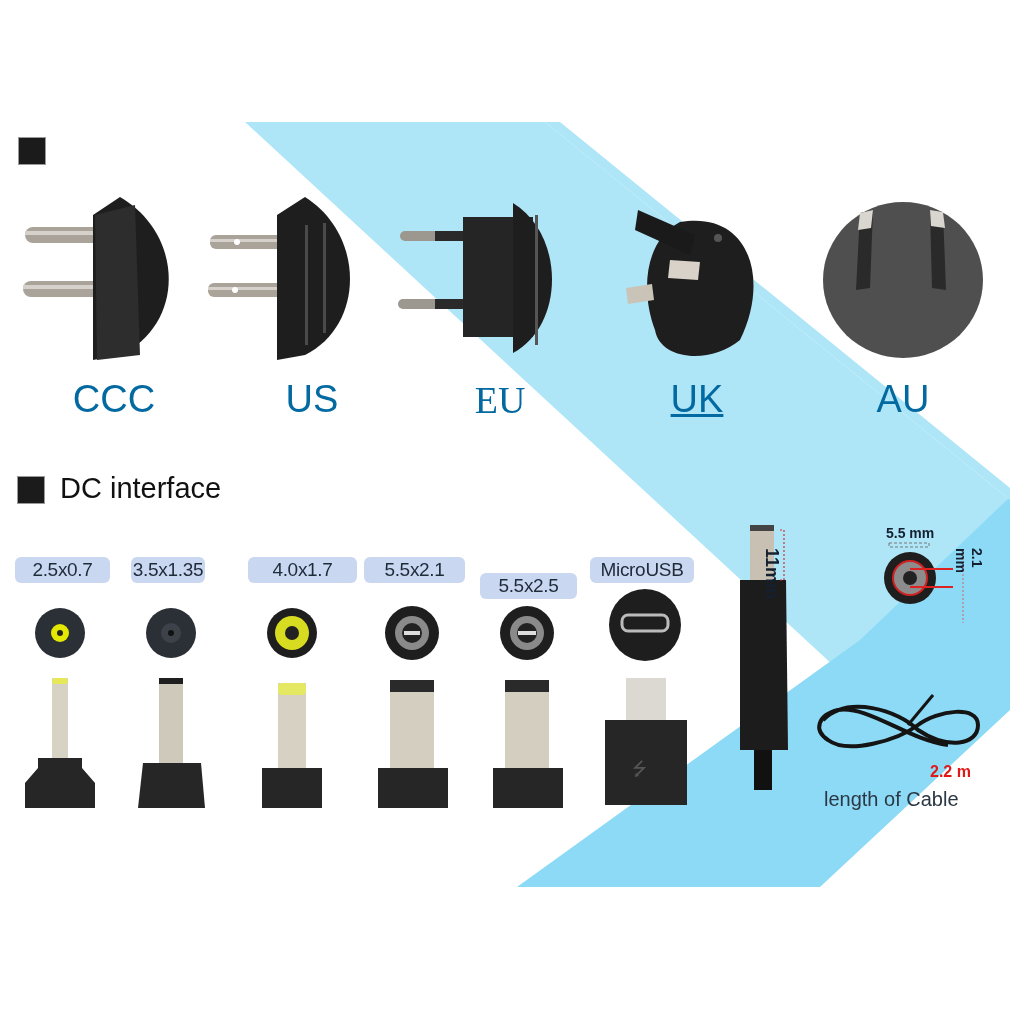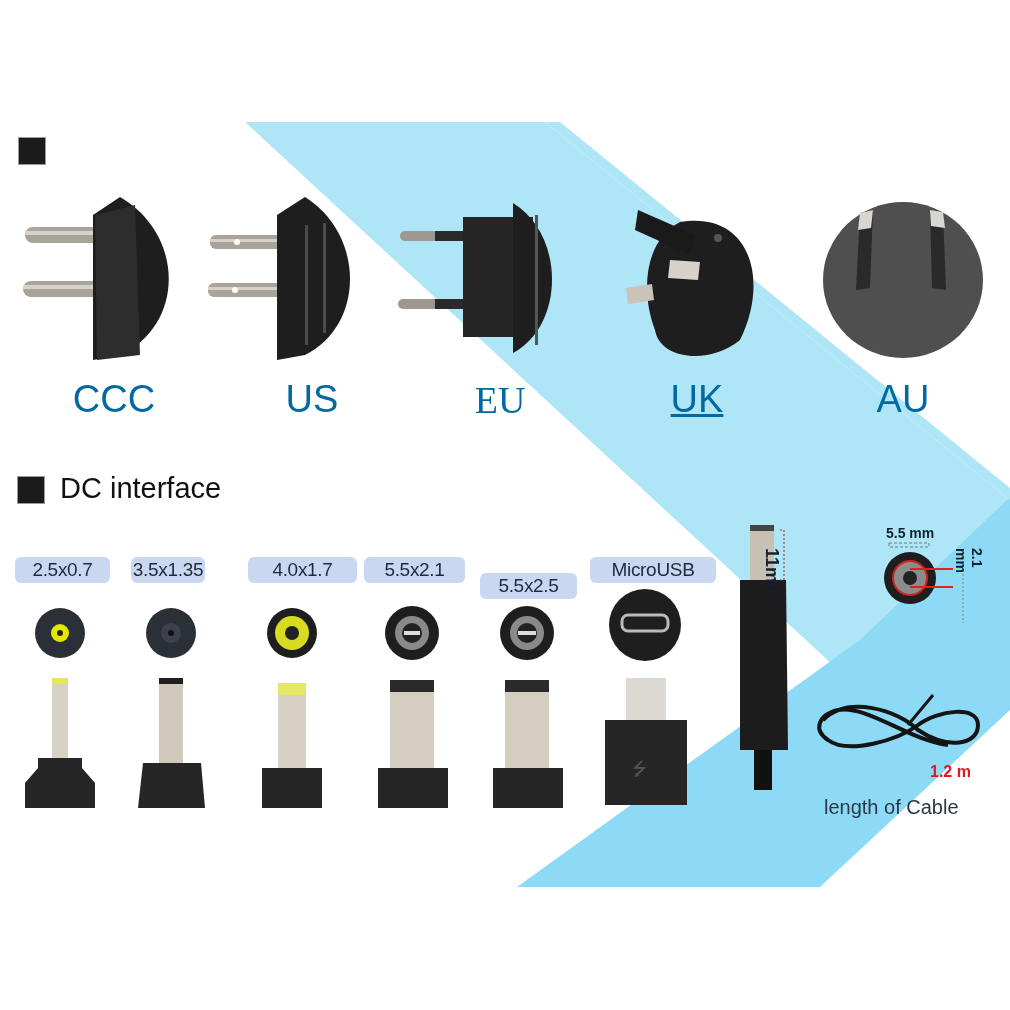--- a/index.html
+++ b/index.html
@@ -7,21 +7,21 @@
          font-family:"Liberation Sans", sans-serif; color:#111; }
   .bg { position:absolute; left:0; top:0; width:1010px; height:1010px; }
   .abs { position:absolute; }
   .bullet { position:absolute; width:28px; height:28px; background:#1b1b1b; border:1px solid #9a9a9a; box-sizing:border-box; }
   .section-title { position:absolute; font-size:29px; color:#111; }
   .plug-label { position:absolute; font-size:38px; color:#0369a1; text-align:center; width:160px; }
   .tag { position:absolute; top:557px; height:26px; line-height:26px; border-radius:6px; background:#c9d7f0;
          font-size:19px; color:#1f2a3a; text-align:center; letter-spacing:-0.3px; }
   .dim-text { position:absolute; font-weight:bold; color:#142030; }
   .cable-len { position:absolute; font-weight:bold; color:#e01818; font-size:16px; }
-  .cable-caption { position:absolute; font-size:20px; color:#2b3744;margin-top:8px; }
+  .cable-caption { position:absolute; font-size:20px; color:#2b3744; }
   svg { overflow:visible; }
 </style>
 </head>
 <body>
 
 <svg class="bg" viewBox="0 0 1010 1010">
   <polygon points="245,122 545,122 1010,500 1010,565 860,690" fill="#aee6f7"></polygon>
   <polygon points="520,500 1010,500 1010,565 760,790 600,790" fill="#aee6f7" opacity="0"></polygon>
   <polygon points="517,887 820,887 1010,710 1010,497 860,640" fill="#8cdaf6"></polygon>
   <polygon points="545,122 560,122 1010,488 1010,500" fill="#aee6f7"></polygon>
@@ -83,21 +83,21 @@
 <div class="plug-label" style="left:823px;top:378px;">AU</div>
 
 <div class="bullet" style="left:17px;top:476px;"></div>
 <div class="section-title" style="left:60px;top:472px;">DC interface</div>
 
 <div class="tag" style="left:15px;width:95px;">2.5x0.7</div>
 <div class="tag" style="left:131px;width:74px;">3.5x1.35</div>
 <div class="tag" style="left:248px;width:109px;">4.0x1.7</div>
 <div class="tag" style="left:364px;width:101px;">5.5x2.1</div>
 <div class="tag" style="left:480px;width:97px;margin-top:16px;">5.5x2.5</div>
-<div class="tag" style="left:590px;width:126px;">MicroUSB</div>
+<div class="tag" style="left:590px;width:104px;">MicroUSB</div>
 
 <svg class="abs" style="left:20px;top:608px;" width="90" height="200" viewBox="0 0 90 200">
   <circle cx="40" cy="25" r="25" fill="#2b2f36"></circle>
   <circle cx="40" cy="25" r="9" fill="#e4e800"></circle>
   <circle cx="40" cy="25" r="3" fill="#222"></circle>
   <rect x="32" y="70" width="16" height="80" fill="#d6d3c4"></rect>
   <rect x="32" y="70" width="16" height="6" rx="3" fill="#e6e85a"></rect>
   <path d="M18,150 L62,150 L62,160 L75,175 L75,200 L5,200 L5,175 L18,160 Z" fill="#262626"></path>
 </svg>
 
@@ -165,14 +165,14 @@
   <line x1="35" y1="52" x2="78" y2="52" stroke="#d22" stroke-width="2"></line>
   <line x1="88" y1="15" x2="88" y2="88" stroke="#c66" stroke-dasharray="2,2"></line>
 </svg>
 <div class="dim-text" style="left:886px;top:525px;font-size:14px;">5.5 mm</div>
 <div class="dim-text" style="left:985px;top:548px;font-size:14px;transform:rotate(90deg);transform-origin:left top;">2.1 mm</div>
 
 <svg class="abs" style="left:808px;top:690px;" width="180" height="80" viewBox="0 0 180 80">
   <path d="M15,30 C40,5 90,20 110,40 C140,60 170,55 170,35 C170,15 130,20 110,35 C90,50 40,65 20,50 C5,40 10,25 30,20 C60,15 100,50 140,55" stroke="#141414" stroke-width="4" fill="none"></path>
   <path d="M100,35 L125,5" stroke="#141414" stroke-width="3"></path>
 </svg>
-<div class="cable-len" style="left:930px;top:763px;">1.2 m</div>
+<div class="cable-len" style="left:930px;top:763px;">2.2 m</div>
 <div class="cable-caption" style="left:824px;top:788px;">length of Cable</div>
 
 </body></html>

